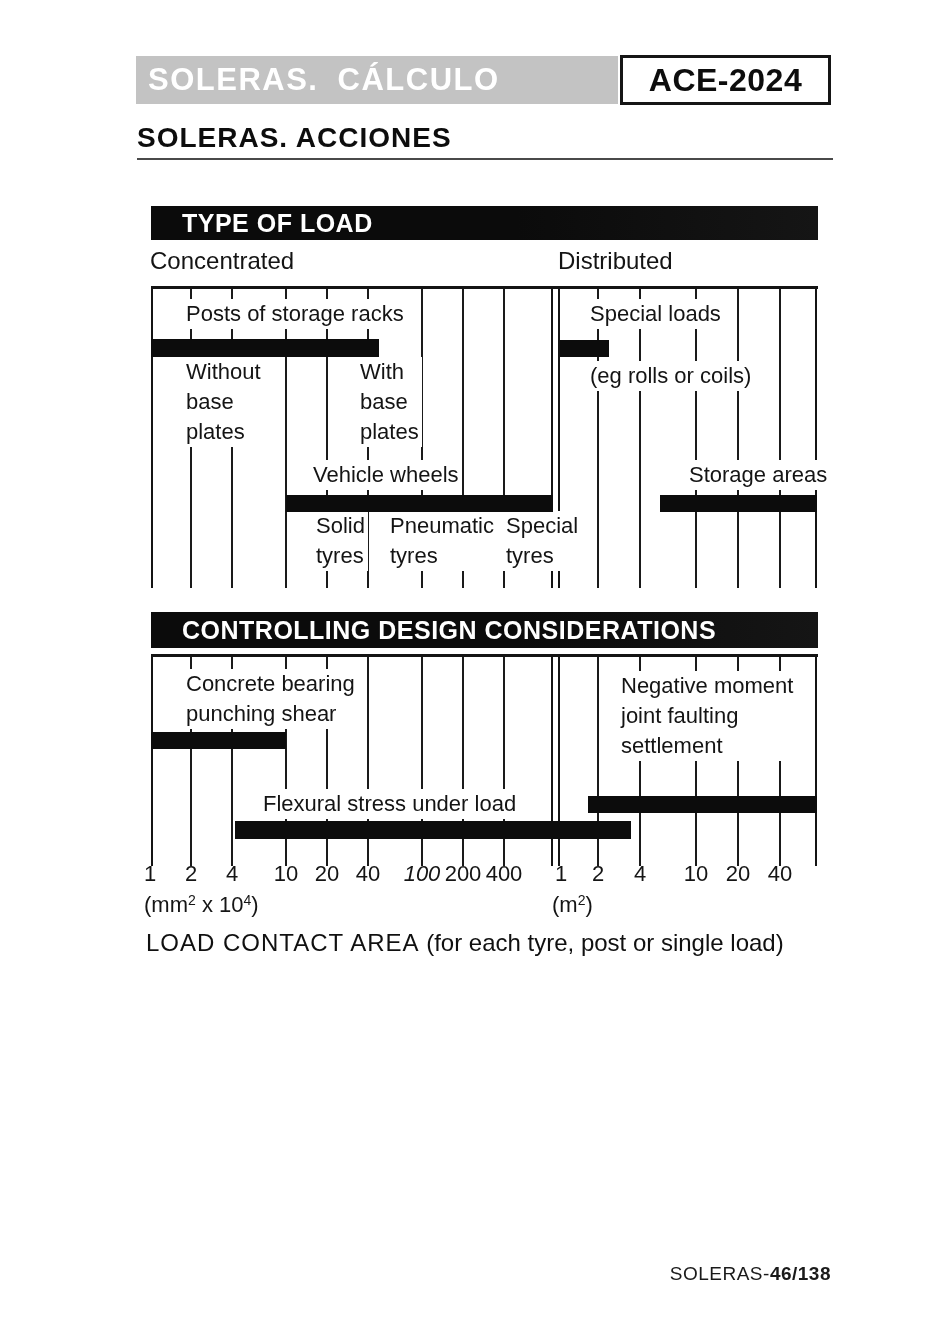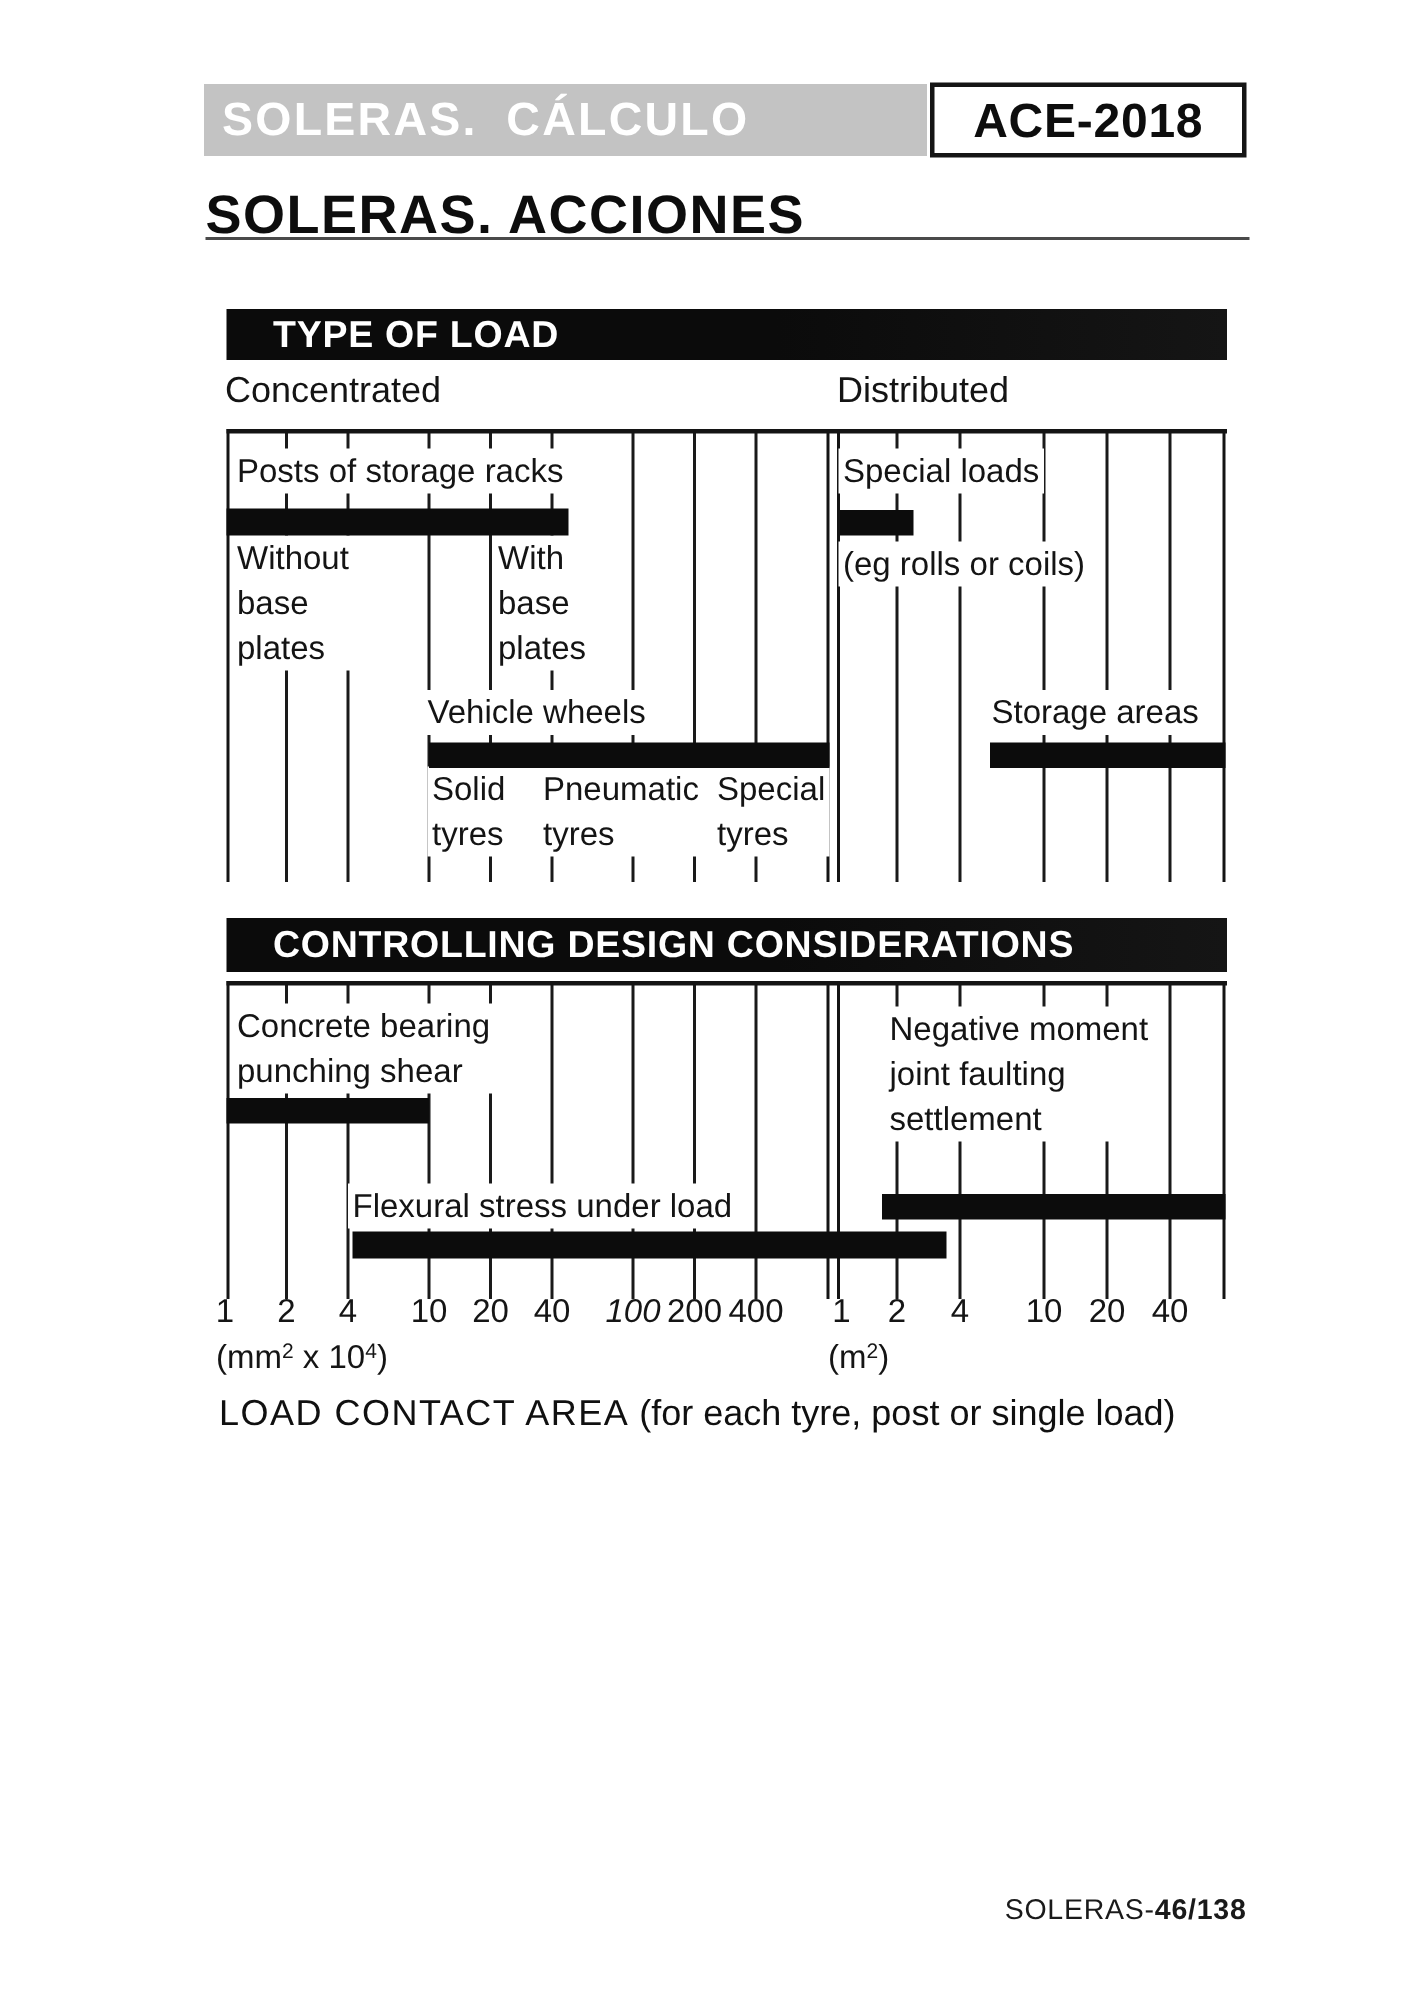--- a/index.html
+++ b/index.html
@@ -22,38 +22,38 @@
     white-space: nowrap;
   }
   .hdr-code {
     left: 620px; top: 55px; width: 211px; height: 50px;
     background: #ffffff; border: 3px solid #151515;
     color: #0d0d0d; font-weight: 700; font-size: 32px;
     line-height: 44px; text-align: center; letter-spacing: 0.5px;
   }
   .page-title {
     left: 137px; top: 122px;
-    font-weight: 700; font-size: 36px; letter-spacing: 1px;
+    font-weight: 700; font-size: 28px; letter-spacing: 1px;
     color: #0d0d0d; white-space: nowrap;
   }
   .title-rule { left: 137px; top: 158px; width: 696px; height: 2px; background: #4a4a4a; }
   
   .sec-title {
     left: 151px; width: 667px;
     background: linear-gradient(90deg, #0b0b0b 55%, #151515);
     color: #ffffff; font-weight: 700; font-size: 25px;
     padding-left: 31px; letter-spacing: 0.5px; white-space: nowrap;
   }
   .heading { font-size: 24px; color: #141414; white-space: nowrap; }
   .grid { width: 2px; background: #1a1a1a; }
   .vline { background: #141414; }
   .hline { background: #141414; }
   .lbl {
     background: #ffffff; font-size: 22px; line-height: 30px;
-    padding: 0 3px; white-space: nowrap; color: #141414;
+    padding: 0 3px; white-space: nowrap; color: #141414; margin-left: 28px;
   }
   .bar { background: #0c0c0c; }
   .ticknum { font-size: 22px; text-align: center; width: 44px; white-space: nowrap; }
   .unit { font-size: 22px; white-space: nowrap; }
   .unit sup { font-size: 14px; vertical-align: 7px; }
   .xlabel { left: 146px; top: 929px; font-size: 24px; white-space: nowrap; color: #101010; }
   .xlabel .xl-main { letter-spacing: 1px; }
   .footer {
     left: 600px; top: 1263px; width: 231px;
     text-align: right; font-size: 19px; letter-spacing: 0.5px;
@@ -61,21 +61,21 @@
   }
   .footer .b { font-weight: 700; }
 </style>
 </head>
 <body>
 
 <div class="abs hdr-bar">
   <span>SOLERAS. CÁLCULO</span>
 </div>
 <div class="abs hdr-code">
-  <span>ACE-2018</span>
+  <span>ACE-2024</span>
 </div>
 <div class="abs page-title">SOLERAS. ACCIONES</div>
 <div class="abs title-rule"></div>
 
 <div id="diagram" class="abs" style="left:0;top:0;width:950px;height:1343px;">
     <div class="abs heading" style="left: 150px; top: 247px; text-align: center;">Concentrated</div>
     <div class="abs heading" style="left: 558px; top: 247px;">Distributed</div>
     <div class="abs sec-title" style="top: 206px; height: 34px; line-height: 34px;">TYPE OF LOAD</div>
     <div class="abs grid" style="left: 190px; top: 286px; height: 302px;"></div>
     <div class="abs grid" style="left: 231px; top: 286px; height: 302px;"></div>

